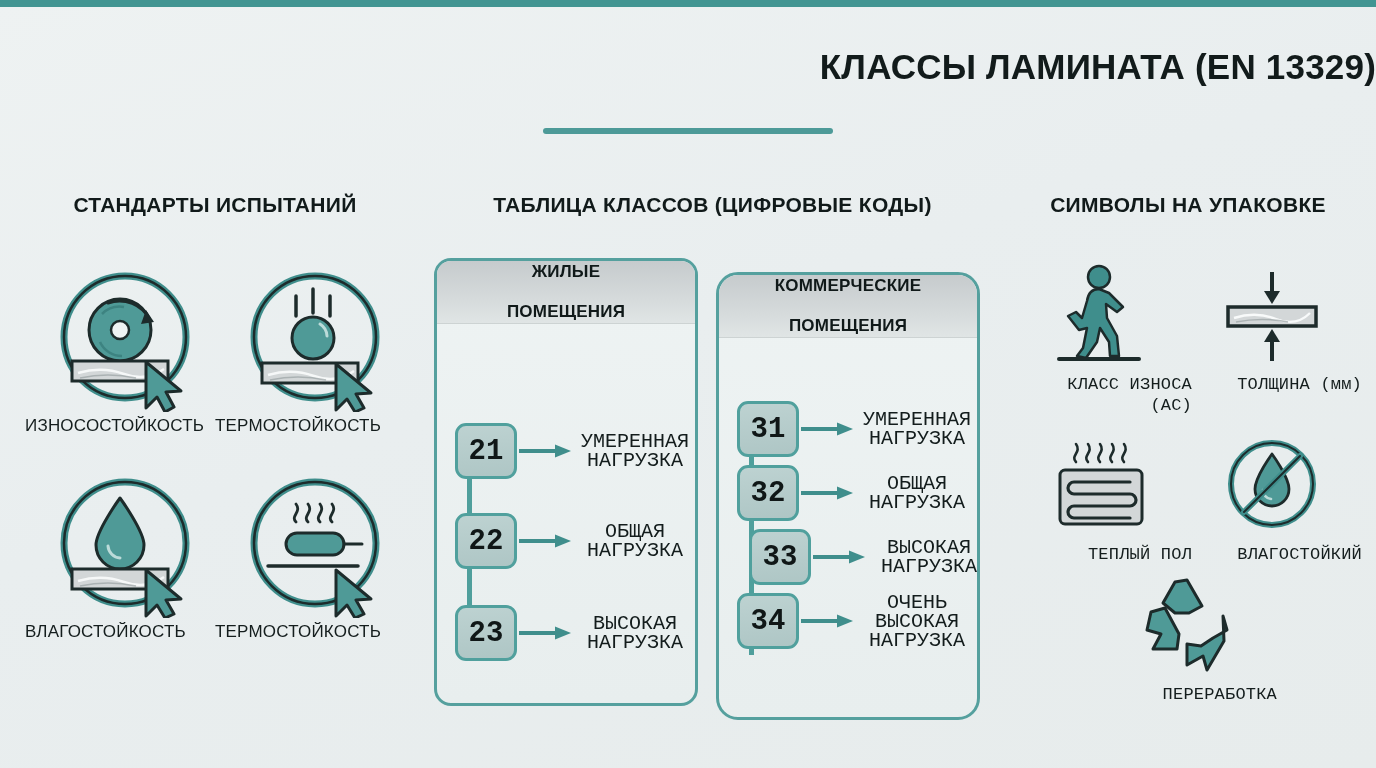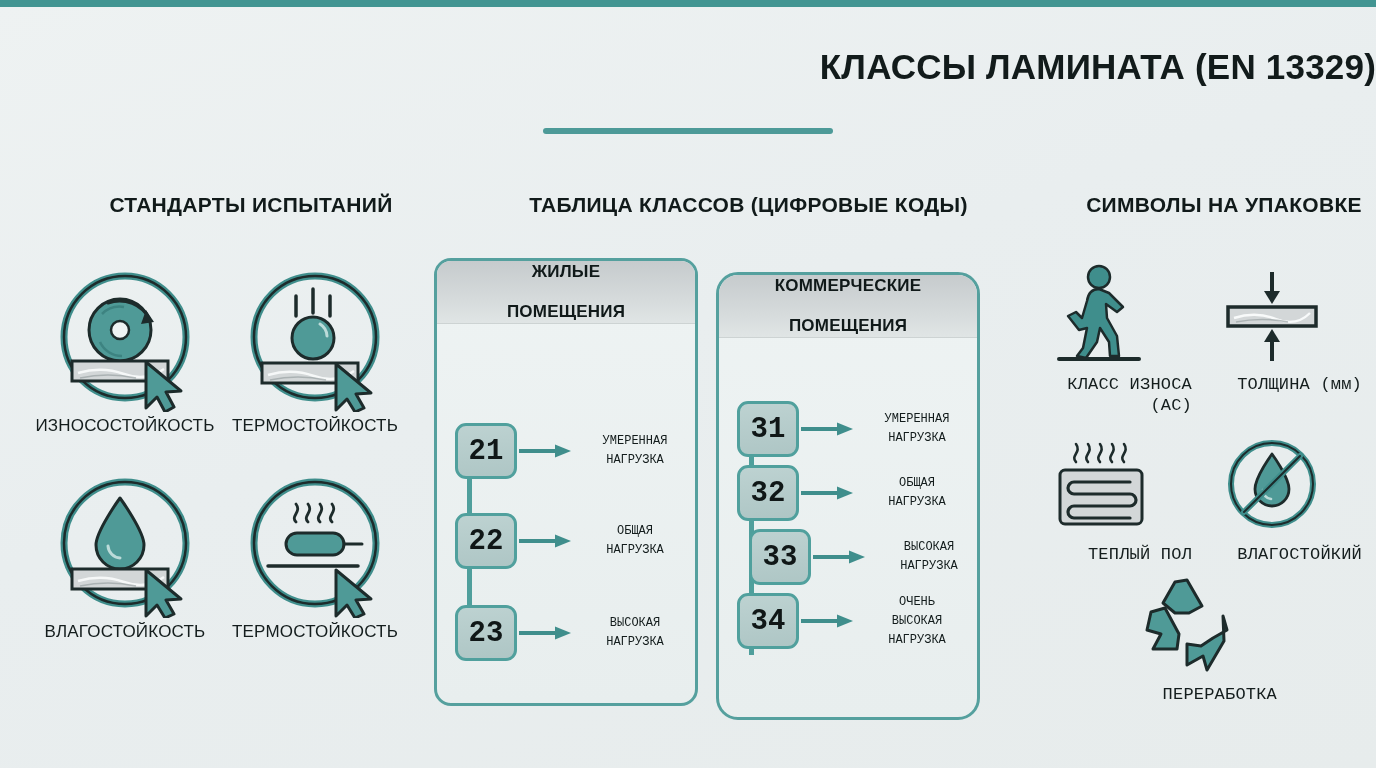--- a/index.html
+++ b/index.html
@@ -21,28 +21,28 @@
     font-stretch:condensed;white-space:nowrap;
   }
   .title-rule{
     position:absolute;left:543px;top:128px;width:290px;height:6px;
     background:#4d9a98;border-radius:3px;
   }
 
   
   .colhead{
     position:absolute;text-align:center;font-size:21px;font-weight:bold;
-    color:#111a1a;letter-spacing:.3px;white-space:nowrap;margin-left:36px;
+    color:#111a1a;letter-spacing:.3px;white-space:nowrap;
   }
   #head-left{left:0px;top:193px;width:430px;}
   #head-mid{left:440px;top:193px;width:545px;}
   #head-right{left:1000px;top:193px;width:376px;}
 
   
-  .test-item{position:absolute;width:200px;text-align:center;}
+  .test-item{position:absolute;width:200px;}
   .test-ico{width:150px;height:150px;margin:0 auto;position:relative;}
   .test-label{
     font-size:17px;font-weight:normal;letter-spacing:.2px;color:#141d1d;
     margin-top:4px;white-space:nowrap;
   }
   #test-0{left:25px;top:262px;}
   #test-1{left:215px;top:262px;}
   #test-2{left:25px;top:468px;}
   #test-3{left:215px;top:468px;}
 
@@ -68,21 +68,21 @@
   .row{position:absolute;display:flex;align-items:center;height:56px;font-family:Liberation Mono, monospace;}
   .badge{
     width:62px;height:56px;border:3px solid #50a09d;border-radius:11px;
     background:linear-gradient(175deg,#bdd2d1 0%,#aec6c5 100%);
     display:flex;align-items:center;justify-content:center;
     font-size:29px;font-weight:bold;color:#101717;box-sizing:border-box;
     position:relative;z-index:2;
   }
   .arrow{width:54px;height:14px;position:relative;margin-left:2px;}
   .rowlabel{
-    font-size:12px;line-height:19px;text-align:center;color:#131c1c;
+    font-size:20px;line-height:19px;text-align:center;color:#131c1c;
     width:120px;margin-left:2px;
   }
   .connector{
     position:absolute;left:30px;width:5px;background:#4f9f9c;z-index:1;
   }
 
   
   .sym{position:absolute;width:180px;text-align:right;font-family:Liberation Mono, monospace;}
   .sym-ico{height:104px;display:flex;align-items:flex-end;justify-content:center;}
   .sym-label{

